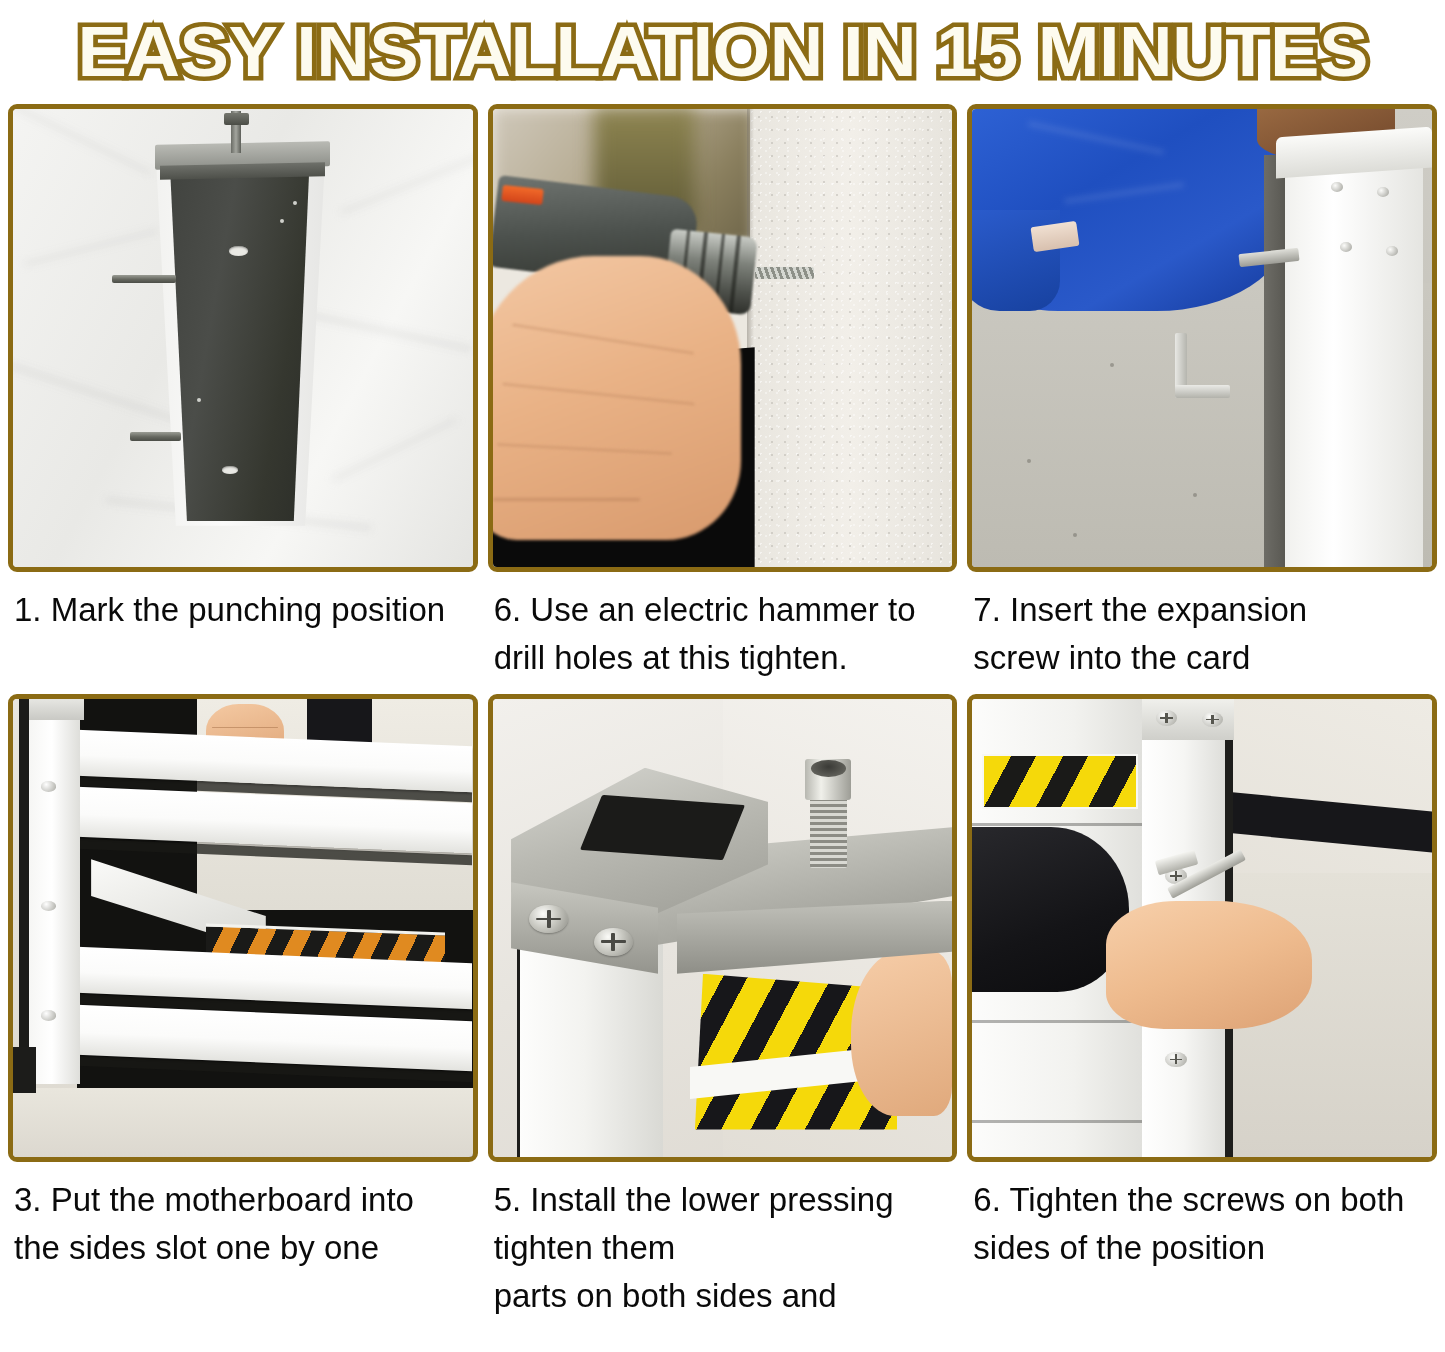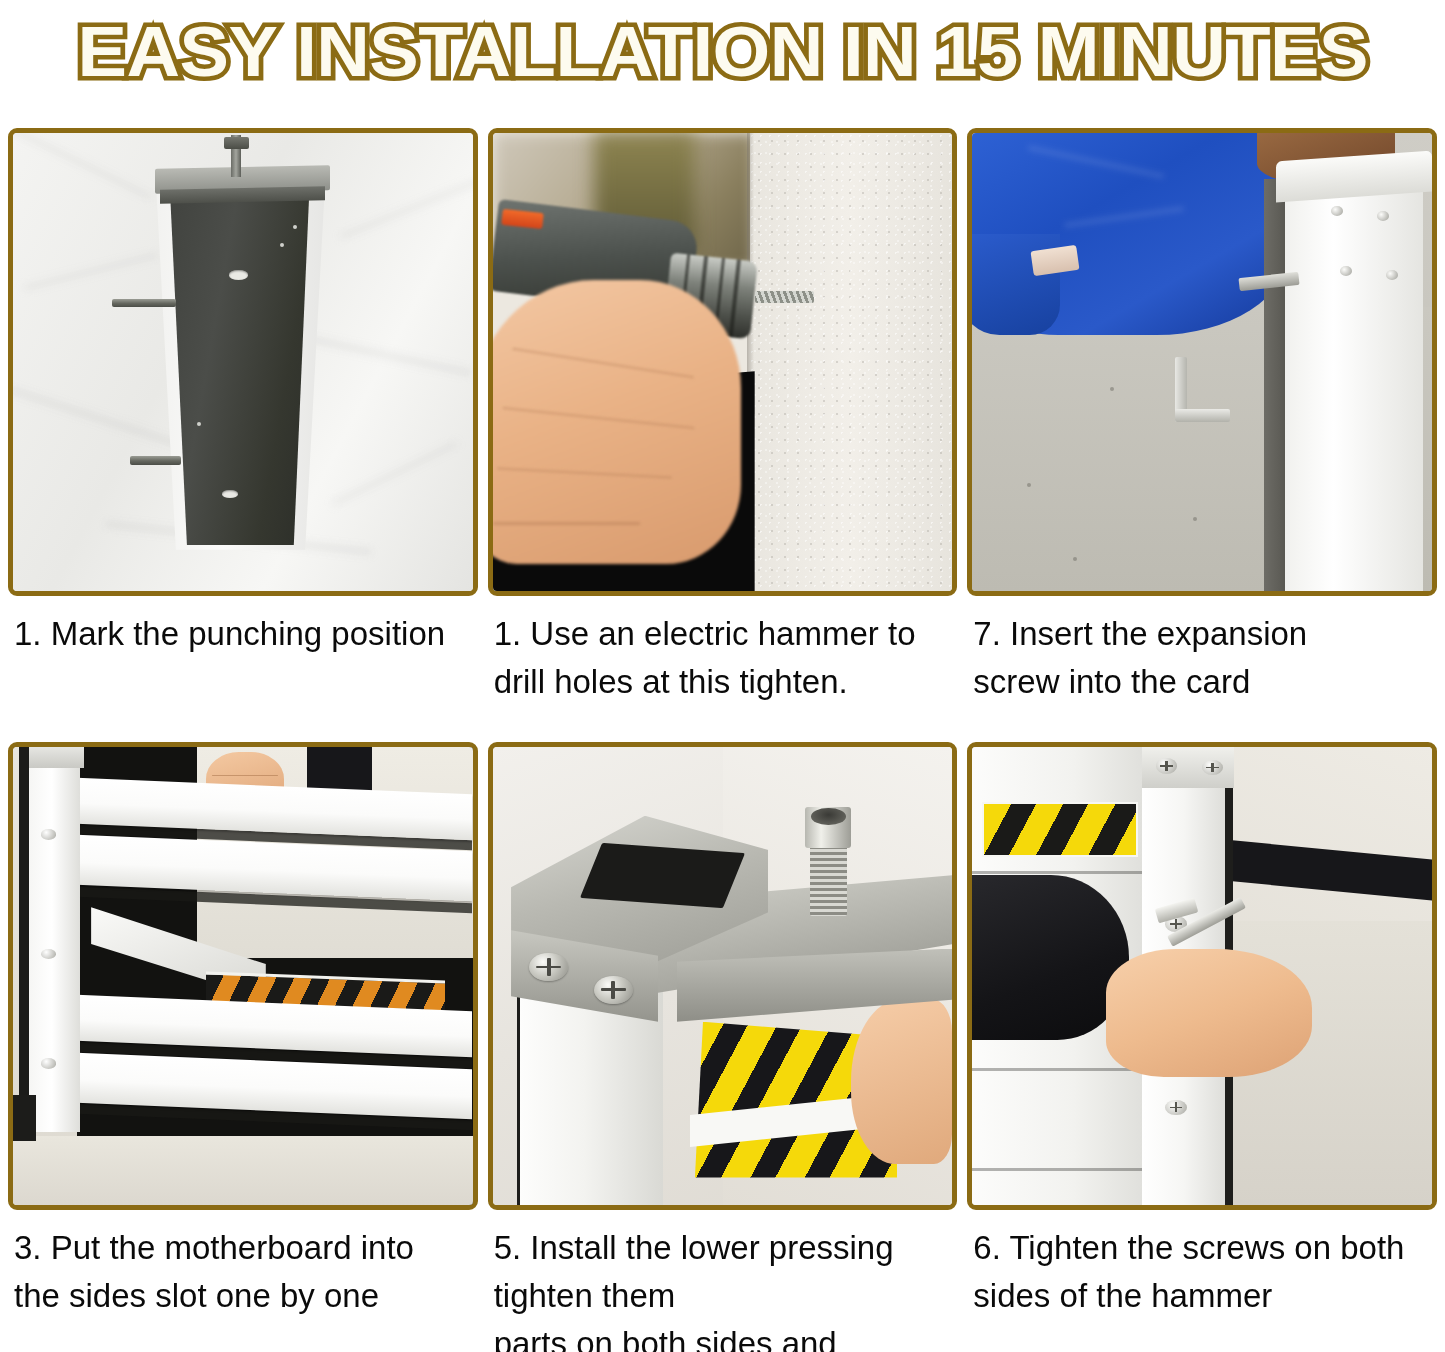--- a/index.html
+++ b/index.html
@@ -40,21 +40,21 @@
 
   
   .grid {
     width: 1445px;
     padding: 0 8px;
     display: grid;
     grid-template-columns: 1fr 1fr 1fr;
     column-gap: 10px;
     row-gap: 0px;
   }
-  .cell { width: 100%; margin-top: 24px; }
+  .cell { width: 100%; }
 
   .photo-frame {
     width: 100%;
     height: 468px;
     border: 5px solid #8b6b14;
     border-radius: 9px;
     box-shadow: inset 0 0 0 2px #fefdf3;
     overflow: hidden;
     position: relative;
     background: #cfcfcf;
@@ -591,21 +591,21 @@
         </div>
         <div class="bit"></div>
         <div class="hand"></div>
         <div class="finger fg1"></div>
         <div class="finger fg2"></div>
         <div class="finger fg3"></div>
         <div class="finger fg4"></div>
       </div>
     </div>
     <div class="caption">
-      <span class="ln">1. Use an electric hammer to</span>
+      <span class="ln">6. Use an electric hammer to</span>
       <span class="ln">drill holes at this tighten.</span>
     </div>
   </div>
 
   <div class="cell">
     <div class="photo-frame">
       <div class="photo p3">
         <div class="floor">
           <span class="fleck" style="left:30%;top:28%"></span>
           <span class="fleck" style="left:12%;top:62%"></span>
@@ -723,17 +723,17 @@
         <div class="cscrew" style="left:42%;top:37%"></div>
         <div class="cscrew" style="left:42%;top:77%"></div>
         <div class="sleeve"></div>
         <div class="hand"></div>
         <div class="driver-shaft"></div>
         <div class="driver-tip"></div>
       </div>
     </div>
     <div class="caption">
       <span class="ln">6. Tighten the screws on both</span>
-      <span class="ln">sides of the hammer</span>
+      <span class="ln">sides of the position</span>
     </div>
   </div>
 
 </div>
 
 </body></html>

